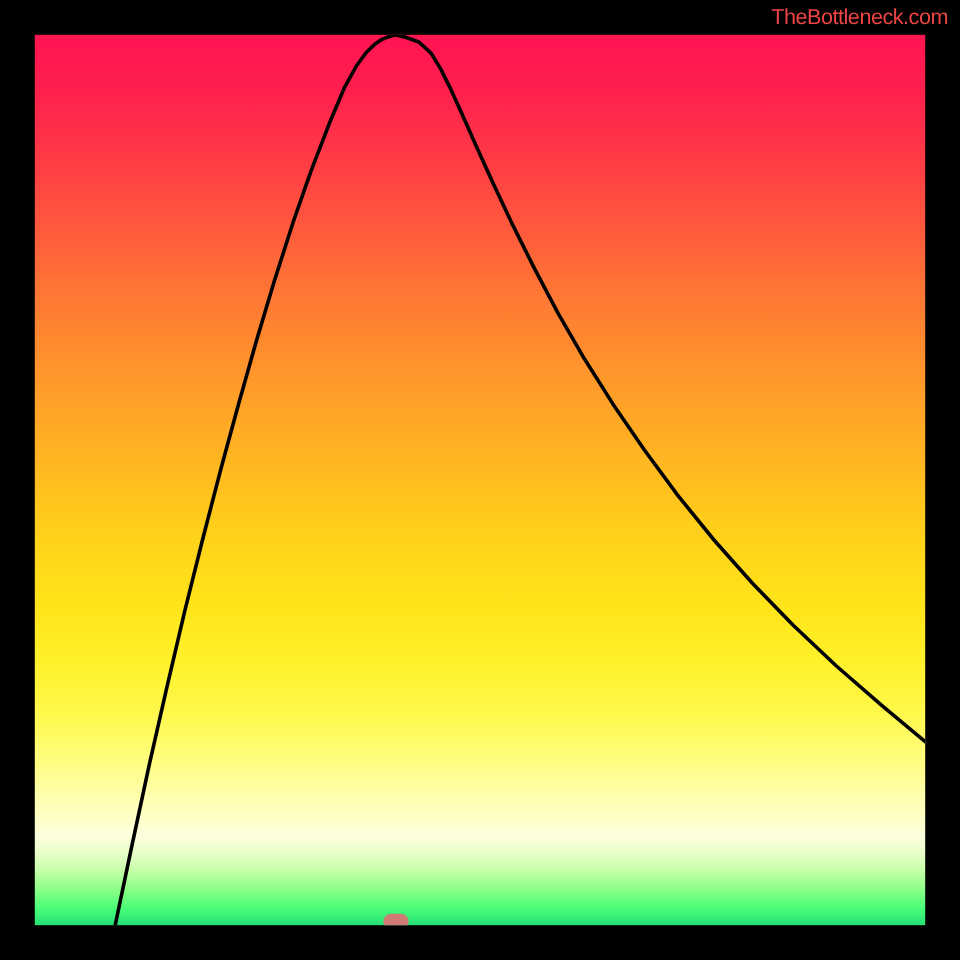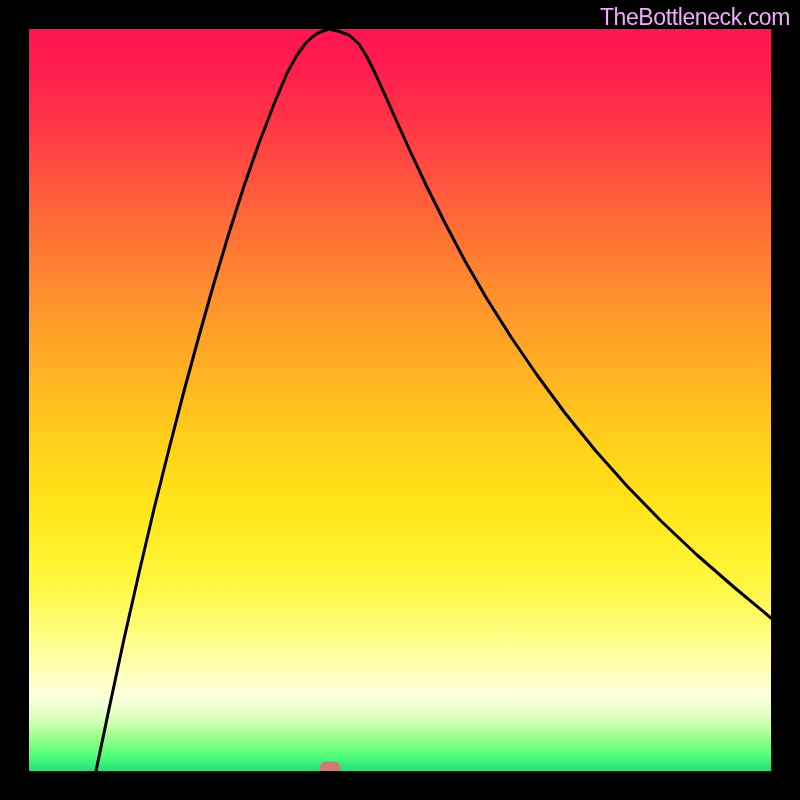--- a/index.html
+++ b/index.html
@@ -59,22 +59,22 @@
     width: 21px;
     height: 13px;
     border-radius: 7px;
     background: #cf7a74;
     transform: translate(-50%, -50%);
   }
   .watermark {
     position: absolute;
     top: 4px;
     right: 10px;
-    color: #f0abfc;
-    font-size: 23px;
+    color: #ef4444;
+    font-size: 18px;
     font-weight: 400;
     letter-spacing: -0.4px;
   }
 </style>
 </head>
 <body>
 
 <div class="frame">
 
   <div class="gradient-area">

